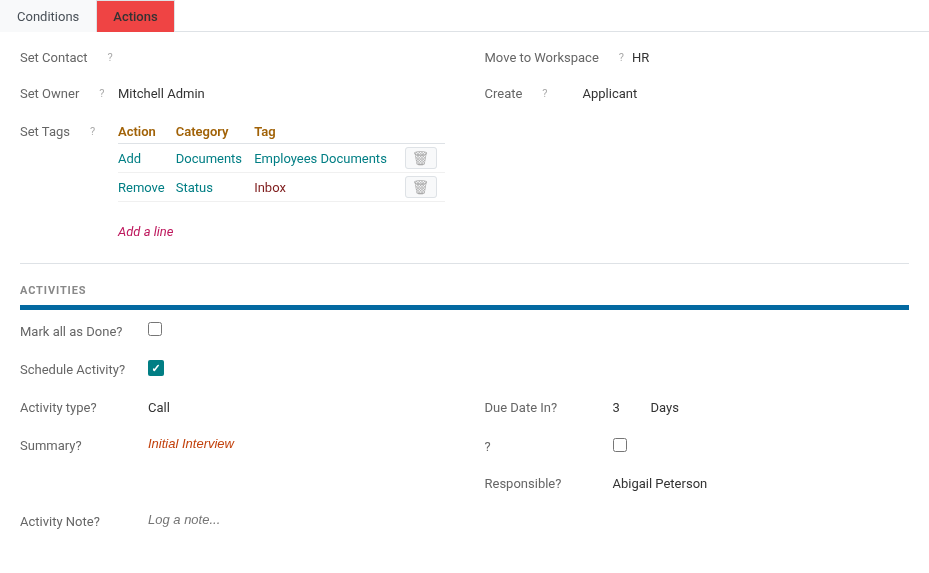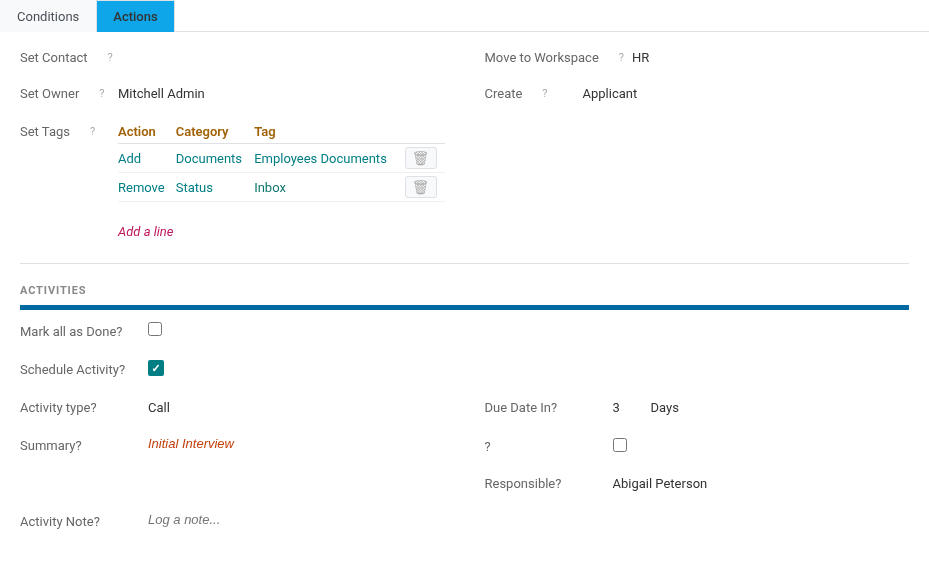--- a/index.html
+++ b/index.html
@@ -20,21 +20,21 @@
       padding: 8px 16px;
       cursor: pointer;
       border: 1px solid transparent;
       border-bottom: none;
       margin-bottom: -1px;
       font-size: 13px;
       color: #495057;
       background: #f8f9fa;
     }
     .tab.active {
-      background: #0ea5e9;
+      background: #ef4444;
       border-color: #dee2e6;
       border-bottom-color: #fff;
       color: #333;
       font-weight: 500;
     }
 
     
     .content {
       padding: 16px 20px;
     }
@@ -268,21 +268,21 @@
             <tbody id="tags-tbody">
             <tr>
                   <td class="link-cell" style="color: rgb(1, 126, 132); cursor: pointer;">Add</td>
                   <td class="link-cell" style="color: rgb(1, 126, 132); cursor: pointer;">Documents</td>
                   <td class="link-cell" style="color: rgb(1, 126, 132); cursor: pointer;">Employees Documents</td>
                   <td style="text-align: right;"><span class="delete-btn">🗑</span></td>
                 </tr>
                 <tr>
                   <td class="link-cell" style="color: rgb(1, 126, 132); cursor: pointer;">Remove</td>
                   <td class="link-cell" style="color: rgb(1, 126, 132); cursor: pointer;">Status</td>
-                  <td class="link-cell" style="color: #0f766e; cursor: pointer;">Inbox</td>
+                  <td class="link-cell" style="color: #7f1d1d; cursor: pointer;">Inbox</td>
                   <td style="text-align: right;"><span class="delete-btn">🗑</span></td>
                 </tr>
               </tbody>
           </table>
           <span class="add-line-btn">Add a line</span>
         </div>
       </div>
     </div>
 
     <div>

